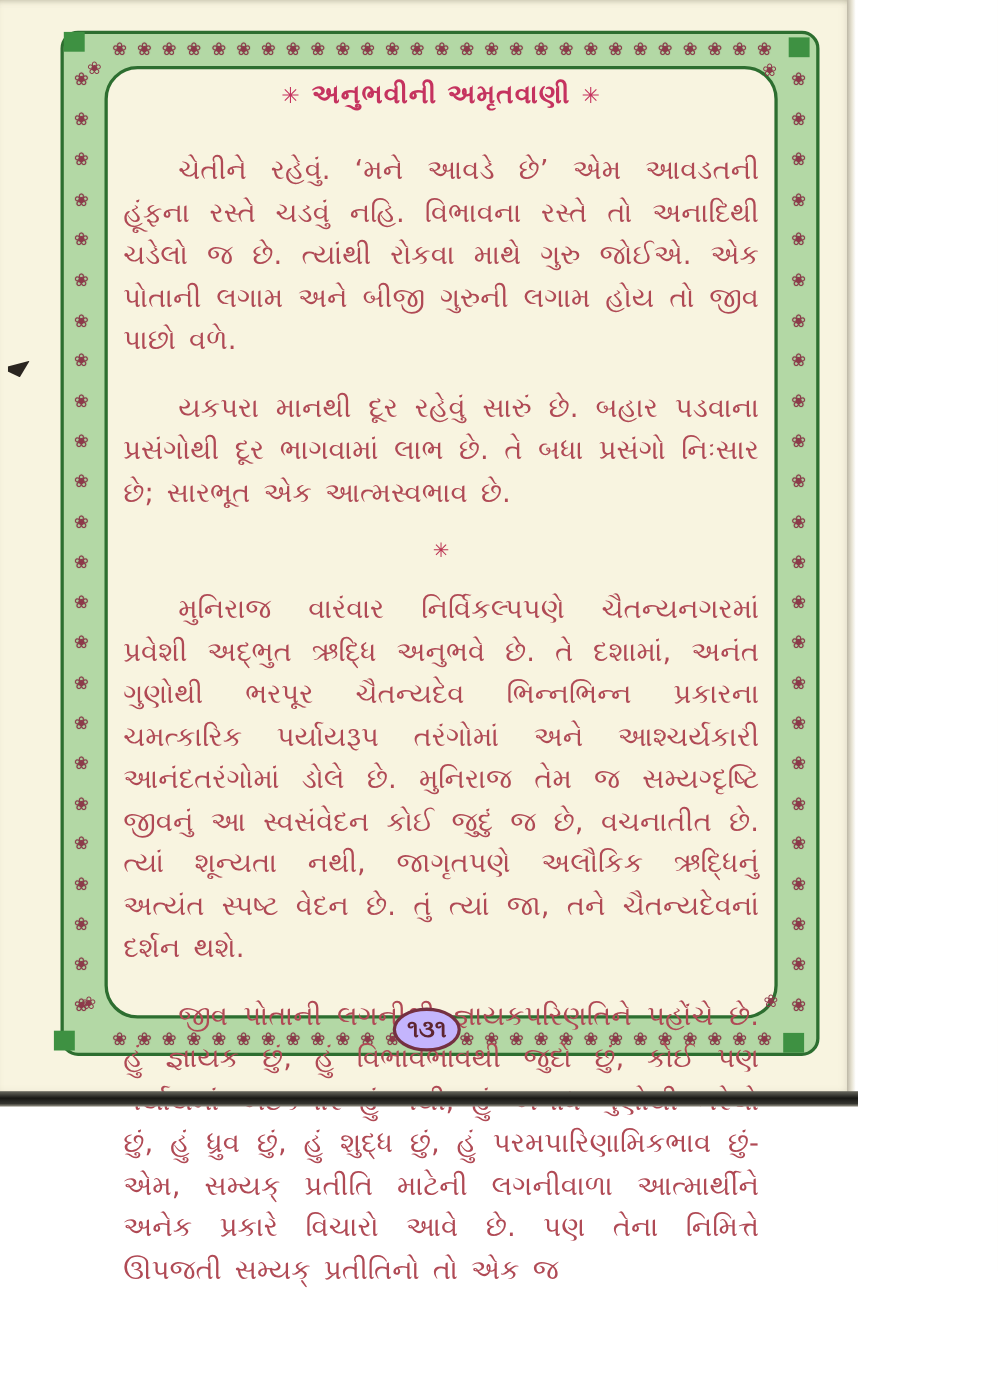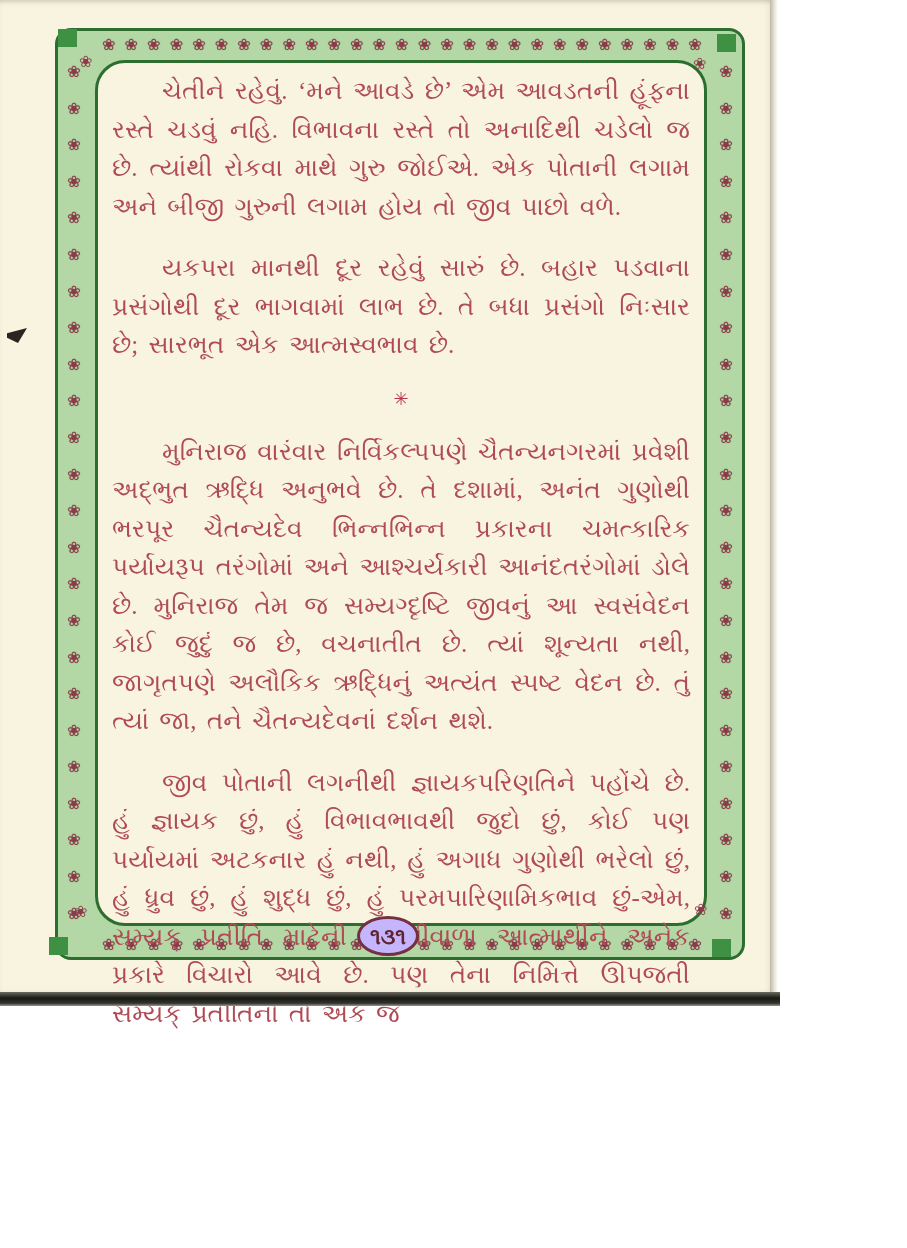--- a/index.html
+++ b/index.html
@@ -68,21 +68,21 @@
     position:absolute; left:112px; top:72px; width:578px; height:840px;
     color:#b04a55;
   }
   .header-line {
     text-align:center; font-size:24px; font-weight:bold; color:#c5335f;
     letter-spacing:1px; margin-bottom:36px; white-space:nowrap;
   }
   .header-line .orn { font-size:20px; margin:0 10px; color:#c5335f; }
   .content p {
     font-size:25px; line-height:38.5px; text-align:justify; text-indent:50px;
-    margin-bottom:23px; word-spacing:4px;font-family:Liberation Serif, serif;
+    margin-bottom:23px; word-spacing:4px;
   }
   .separator-line { text-align:center; color:#bb3352; font-size:18px; margin:8px 0 24px 0; }
 </style>
 </head>
 <body>
 
 <div id="canvas">
 
   <div class="page">
 
@@ -204,20 +204,23 @@
         <span>❀</span>
         <span>❀</span>
       </div>
 
     <span class="corner-flower tl">❀</span>
     <span class="corner-flower tr">❀</span>
     <span class="corner-flower bl">❀</span>
     <span class="corner-flower br">❀</span>
 
     <div class="content">
+      <div class="header-line">
+        <span class="orn">✳</span><span>અનુભવીની અમૃતવાણી</span><span class="orn">✳</span>
+      </div>
 
       <p>ચેતીને રહેવું. ‘મને આવડે છે’ એમ આવડતની હૂંફના રસ્તે ચડવું નહિ. વિભાવના રસ્તે તો અનાદિથી ચડેલો જ છે. ત્યાંથી રોકવા માથે ગુરુ જોઈએ. એક પોતાની લગામ અને બીજી ગુરુની લગામ હોય તો જીવ પાછો વળે.</p>
       <p>યકપરા માનથી દૂર રહેવું સારું છે. બહાર પડવાના પ્રસંગોથી દૂર ભાગવામાં લાભ છે. તે બધા પ્રસંગો નિઃસાર છે; સારભૂત એક આત્મસ્વભાવ છે.</p>
 
       <div class="separator-line">✳</div>
 
       <p>મુનિરાજ વારંવાર નિર્વિકલ્પપણે ચૈતન્યનગરમાં પ્રવેશી અદ્ભુત ઋદ્ધિ અનુભવે છે. તે દશામાં, અનંત ગુણોથી ભરપૂર ચૈતન્યદેવ ભિન્નભિન્ન પ્રકારના ચમત્કારિક પર્યાયરૂપ તરંગોમાં અને આશ્ચર્યકારી આનંદતરંગોમાં ડોલે છે. મુનિરાજ તેમ જ સમ્યગ્દૃષ્ટિ જીવનું આ સ્વસંવેદન કોઈ જુદું જ છે, વચનાતીત છે. ત્યાં શૂન્યતા નથી, જાગૃતપણે અલૌકિક ઋદ્ધિનું અત્યંત સ્પષ્ટ વેદન છે. તું ત્યાં જા, તને ચૈતન્યદેવનાં દર્શન થશે.</p>
       <p>જીવ પોતાની લગનીથી જ્ઞાયકપરિણતિને પહોંચે છે. હું જ્ઞાયક છું, હું વિભાવભાવથી જુદો છું, કોઈ પણ પર્યાયમાં અટકનાર હું નથી, હું અગાધ ગુણોથી ભરેલો છું, હું ધ્રુવ છું, હું શુદ્ધ છું, હું પરમપારિણામિકભાવ છું-એમ, સમ્યક્ પ્રતીતિ માટેની લગનીવાળા આત્માર્થીને અનેક પ્રકારે વિચારો આવે છે. પણ તેના નિમિત્તે ઊપજતી સમ્યક્ પ્રતીતિનો તો એક જ</p>
     </div>
 

